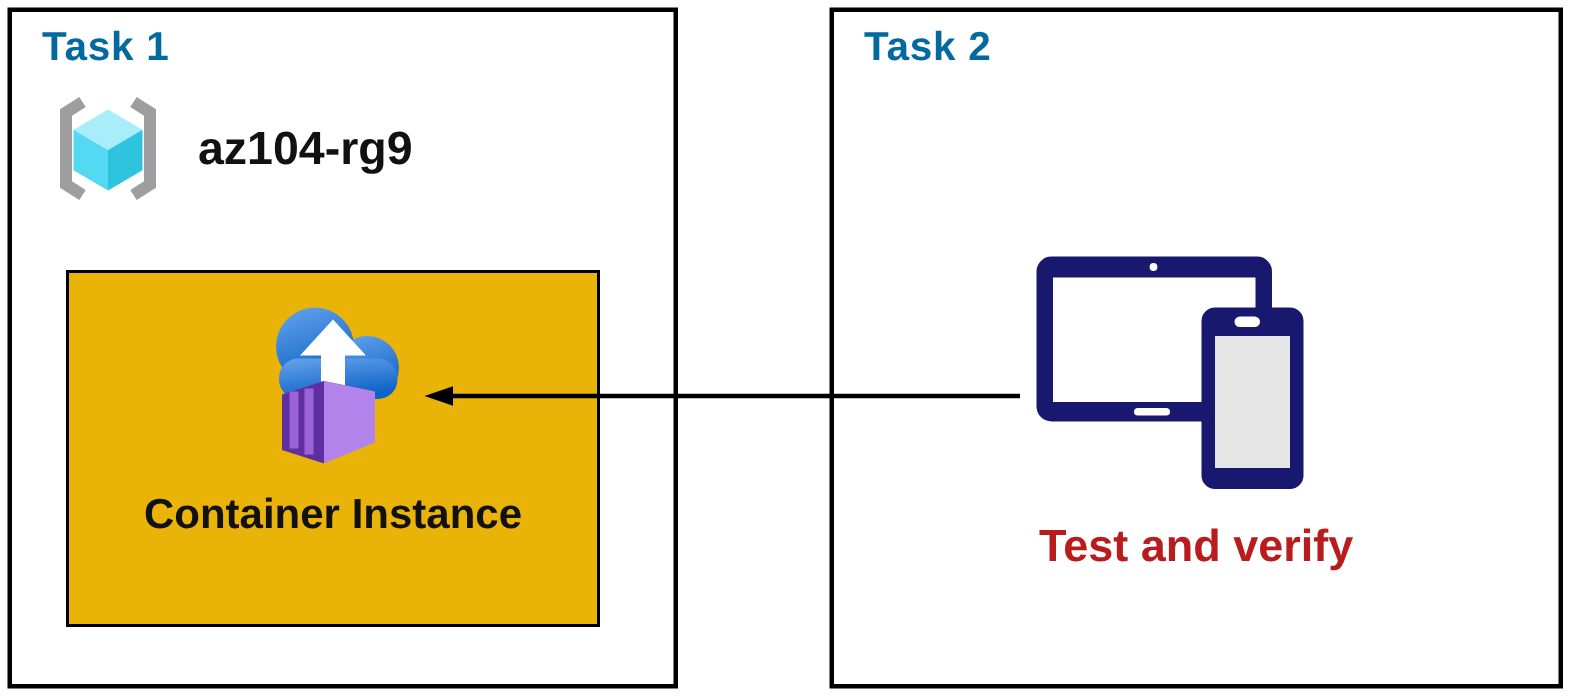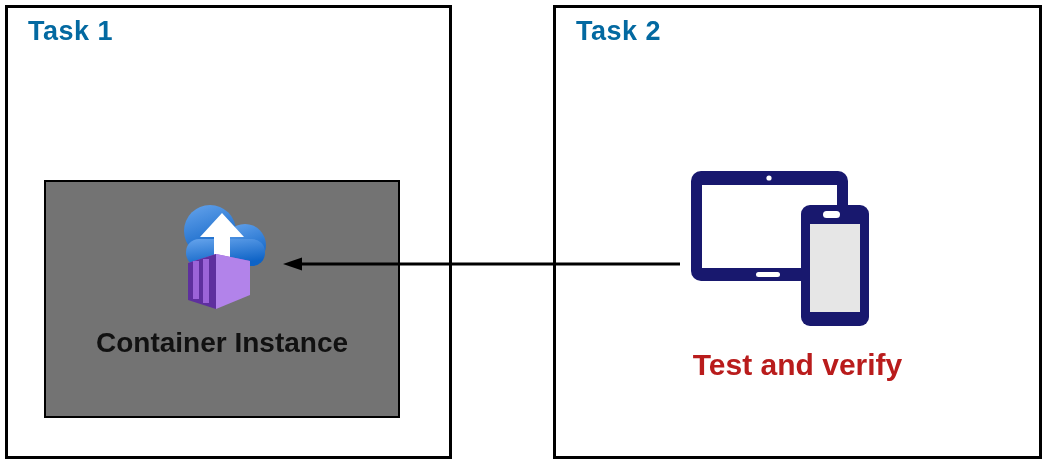--- a/index.html
+++ b/index.html
@@ -14,40 +14,50 @@
   #task2-box{left:553px;width:489px;height:454px;}
   .task-title{
     position:absolute;left:20px;top:8px;font-size:27px;font-weight:bold;letter-spacing:0.5px;
   }
   .rg-row{
     position:absolute;left:24px;top:55px;display:flex;align-items:center;gap:20px;
   }
   .rg-name{font-size:31px;font-weight:bold;color:#111111;}
   .inner-panel{
     position:absolute;left:36px;top:172px;width:356px;height:238px;
-    background:#737373;border:2px solid #000000;box-sizing:border-box;
+    background:#eab308;border:2px solid #000000;box-sizing:border-box;
     display:flex;flex-direction:column;align-items:center;
   }
   .inner-panel svg{margin-top:17px;}
   .panel-label{margin-top:18px;font-size:28px;font-weight:bold;color:#111111;}
   .devices-wrap{position:absolute;left:130px;top:160px;width:190px;height:160px;}
   .caption{
     position:absolute;left:0;top:340px;width:100%;text-align:center;
     font-size:30px;font-weight:bold;color:#b91c1c;
   }
   #flow-arrow{position:absolute;left:275px;top:256px;z-index:5;}
 </style>
 </head>
 <body>
 
 <div id="canvas">
 
   <div id="task1-box" class="task-box">
     <div class="task-title" style="color:#0369a1;">Task 1</div>
 
+    <div class="rg-row">
+      <svg width="80" height="72" viewBox="0 0 80 72">
+        <path d="M 23,5 L 12,12 L 12,60 L 23,67" fill="none" stroke-width="8" stroke="#9E9EA0"></path>
+        <path d="M 57,5 L 68,12 L 68,60 L 57,67" fill="none" stroke-width="8" stroke="#9E9EA0"></path>
+        <polygon points="40,10 63,23.5 40,37 17,23.5" fill="#A9EDFB"></polygon>
+        <polygon points="17,23.5 40,37 40,64 17,50.5" fill="#53D9F1"></polygon>
+        <polygon points="63,23.5 40,37 40,64 63,50.5" fill="#2EC4E0"></polygon>
+      </svg>
+      <span class="rg-name">az104-rg9</span>
+    </div>
 
     <div class="inner-panel">
       <svg width="100" height="110" viewBox="0 0 100 110">
         <defs>
           <linearGradient id="cloudGrad" x1="0" y1="0" x2="0.35" y2="1">
             <stop offset="0" stop-color="#66A4EC"></stop>
             <stop offset="1" stop-color="#0E63C6"></stop>
           </linearGradient>
         </defs>
         <g fill="url(#cloudGrad)">

